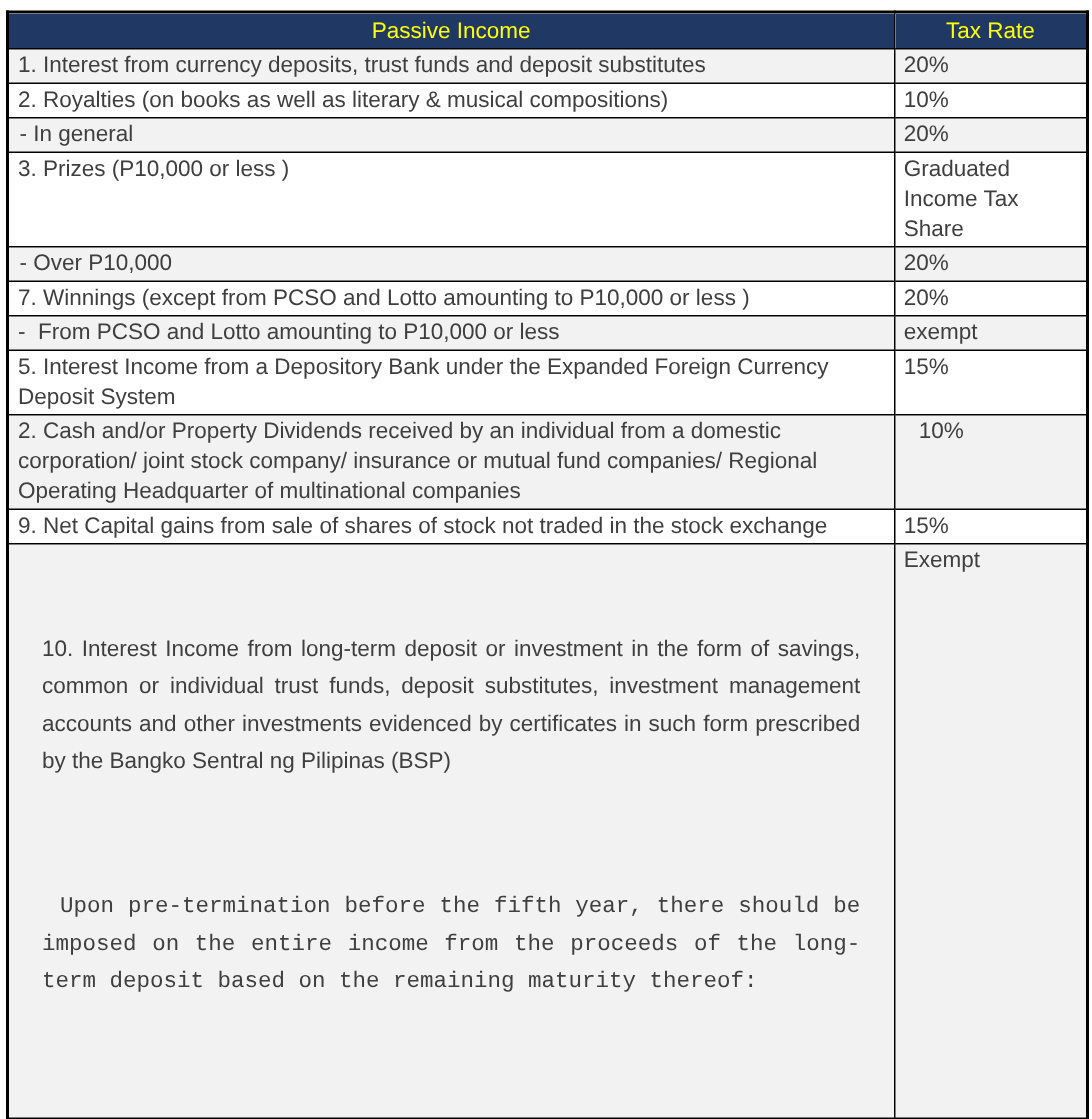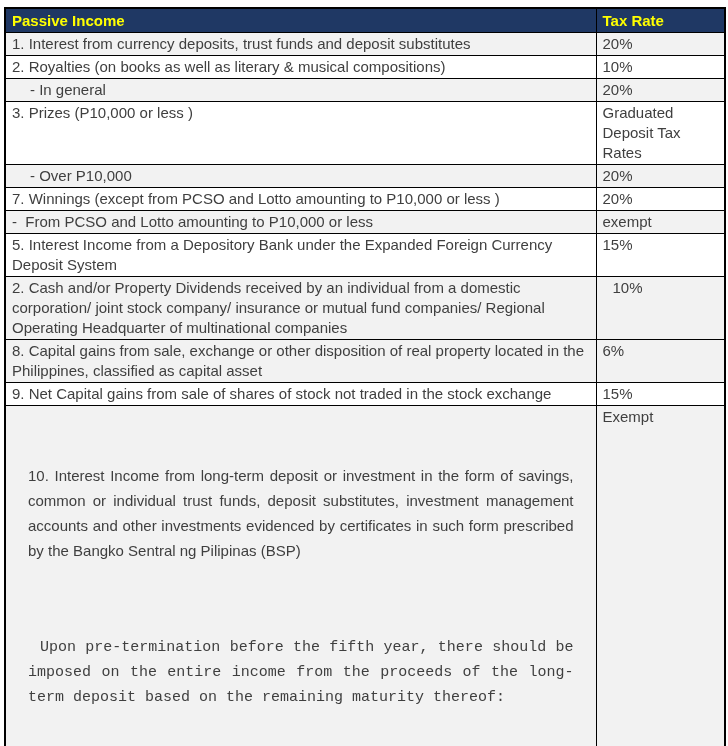--- a/index.html
+++ b/index.html
@@ -29,28 +29,29 @@
     border: 1px solid var(--border, #000);
     vertical-align: top;
     text-align: left;
     padding: 1px 6px;
     line-height: 20px;
     overflow: hidden;
   }
   .tax-table thead th {
     background: var(--header-bg, #1f3864);
     color: var(--header-text, #ffff00);
-    font-weight: bold;
+    font-weight: normal;
     padding: 2px 6px;
     line-height: 19px;
     border-color: #000;
+    text-align: center;
   }
   .tax-table td.c1 { white-space: pre-wrap; }
   tr.alt td { background: var(--row-alt-bg, #f2f2f2); }
-  tr.sub td.c1 { padding-left: 24px; }
+  tr.sub td.c1 { padding-left: 7px; }
   tr.rind td.c2 { padding-left: 16px; }
   td.longcell { padding: 1px 6px 2px 6px; }
   td.longcell p {
     margin: 16px;
     text-align: justify;
     line-height: 25px;
   }
   td.longcell p.p2 { text-indent: 12px; font-family: Liberation Mono, monospace; }
 </style>
 </head>
@@ -76,21 +77,21 @@
       <tr>
         <td class="c1">2. Royalties (on books as well as literary &amp; musical compositions)</td>
         <td class="c2">10%</td>
       </tr>
       <tr class="alt sub">
         <td class="c1">- In general</td>
         <td class="c2">20%</td>
       </tr>
       <tr>
         <td class="c1">3. Prizes (P10,000 or less )</td>
-        <td class="c2">Graduated Deposit Tax Rates</td>
+        <td class="c2">Graduated Income Tax Share</td>
       </tr>
       <tr class="alt sub">
         <td class="c1">- Over P10,000</td>
         <td class="c2">20%</td>
       </tr>
       <tr>
         <td class="c1">7. Winnings (except from PCSO and Lotto amounting to P10,000 or less )</td>
         <td class="c2">20%</td>
       </tr>
       <tr class="alt">
@@ -98,24 +99,20 @@
         <td class="c2">exempt</td>
       </tr>
       <tr>
         <td class="c1">5. Interest Income from a Depository Bank under the Expanded Foreign Currency Deposit System</td>
         <td class="c2">15%</td>
       </tr>
       <tr class="alt rind">
         <td class="c1">2. Cash and/or Property Dividends received by an individual from a domestic corporation/ joint stock company/ insurance or mutual fund companies/ Regional Operating Headquarter of multinational companies</td>
         <td class="c2">10%</td>
       </tr>
-      <tr class="alt">
-        <td class="c1">8. Capital gains from sale, exchange or other disposition of real property located in the Philippines, classified as capital asset</td>
-        <td class="c2">6%</td>
-      </tr>
       <tr>
         <td class="c1">9. Net Capital gains from sale of shares of stock not traded in the stock exchange</td>
         <td class="c2">15%</td>
       </tr>
       <tr class="alt">
         <td class="c1 longcell">
           <p class="p1">10. Interest Income from long-term deposit or investment in the form of savings, common or individual trust funds, deposit substitutes, investment management accounts and other investments evidenced by certificates in such form prescribed by the Bangko Sentral ng Pilipinas (BSP)</p>
           <p class="p2">Upon pre-termination before the fifth year, there should be imposed on the entire income from the proceeds of the long-term deposit based on the remaining maturity thereof:</p>
           
         </td>

